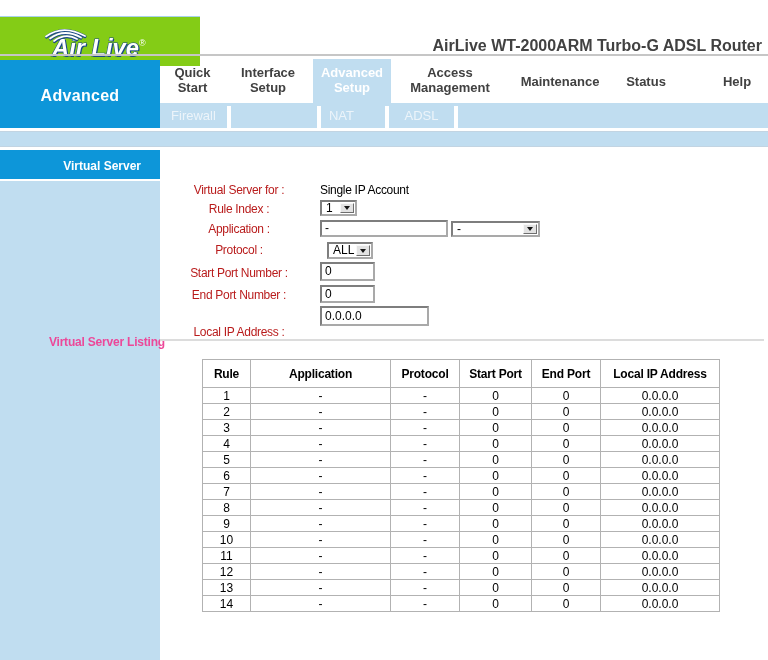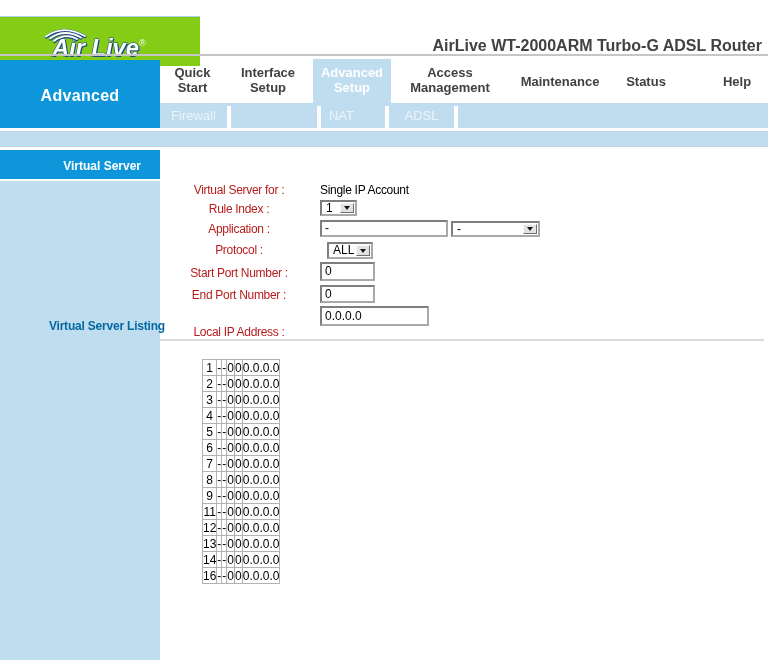--- a/index.html
+++ b/index.html
@@ -11,21 +11,21 @@
 #advbox { left:0; top:60px; width:160px; height:68px; background:#0d96d9; color:#fff; font-size:16px; font-weight:bold; text-align:center; line-height:71px; letter-spacing:0.3px; }
 .tab { top:60px; height:43px; font-size:13px; font-weight:bold; color:#414141; text-align:center; line-height:15px; padding-top:5px; }
 .tab1 { line-height:43px; padding-top:0; }
 #tabAS { background:#c0ddf0; color:#fff; }
 #subnav { left:160px; top:103px; width:608px; height:25px; background:#c0ddf0; }
 .sub { position:absolute; top:0; height:25px; line-height:26px; text-align:center; color:#ecf4fa; font-size:13px; }
 .sep { position:absolute; top:3px; width:4px; height:22px; background:#fff; }
 #band { left:0; top:131px; width:768px; height:16px; background:#c0ddf0; border-top:1px solid #c2d4e2; border-bottom:1px solid #c2d4e2; }
 #vsband { left:0; top:150px; width:160px; height:29px; background:#0d96d9; color:#fff; font-size:12px; font-weight:bold; text-align:right; line-height:33px; padding-right:19px; }
 #sidebar { left:0; top:181px; width:160px; height:479px; background:#c0ddf0; }
-#vslist { left:0; top:319px; width:165px; text-align:right; font-size:12px; letter-spacing:-0.2px; font-weight:bold; color:#0369a1; }
+#vslist { left:0; top:335px; width:165px; text-align:right; font-size:12px; letter-spacing:-0.2px; font-weight:bold; color:#ec4899; }
 .lbl { left:160px; width:158px; text-align:center; font-size:12px; letter-spacing:-0.3px; color:#b91c1c; }
 .val { font-size:12px; letter-spacing:-0.3px; color:#000; }
 .tbox { background:#fff; border-style:solid; border-width:2px; border-color:#7e7e7e #a9a9a9 #a9a9a9 #7e7e7e; font-size:12px; color:#000; padding-left:3px; }
 .sel { background:#fff; border-style:solid; border-width:2px; border-color:#7e7e7e #a9a9a9 #a9a9a9 #7e7e7e; font-size:12px; color:#000; padding-left:4px; }
 .btn { position:absolute; right:1px; top:1px; bottom:1px; width:14px; background:#e2e2e2; border-style:solid; border-width:1px; border-color:#f8f8f8 #6e6e6e #6e6e6e #f8f8f8; }
 .btn:after { content:""; position:absolute; left:50%; top:50%; margin-left:-3.5px; margin-top:-2px; border-left:3.5px solid transparent; border-right:3.5px solid transparent; border-top:4.5px solid #151515; }
 #vstable { border-collapse:collapse; left:202px; top:359px; }
 #vstable { border:1px solid #9f9f9f; } #vstable th, #vstable td { border:1px solid #b2b2b2; text-align:center; font-size:12px; color:#000; padding:0; }
 #vstable th { height:28px; font-weight:bold; letter-spacing:-0.2px; }
 #vstable td { height:16px; font-weight:normal; }
@@ -93,20 +93,28 @@
 <div class="abs lbl" style="top:288px;">End Port Number :</div>
 <div class="abs tbox" style="left:320px; top:285px; width:55px; height:18px; line-height:14px;">0</div>
 
 <div class="abs lbl" style="top:325px;">Local IP Address :</div>
 <div class="abs tbox" style="left:320px; top:306px; width:109px; height:20px; line-height:16px;">0.0.0.0</div>
 
 <div id="hr2" class="abs"></div>
 
 <table id="vstable" class="abs">
   <tbody>
+      <tr>
+    <th style="width:48px;">Rule</th>
+    <th style="width:140px;">Application</th>
+    <th style="width:69px;">Protocol</th>
+    <th style="width:72px;">Start Port</th>
+    <th style="width:69px;">End Port</th>
+    <th style="width:119px;">Local IP Address</th>
+  </tr>
   <tr>
         <td>1</td>
         <td>-</td>
         <td>-</td>
         <td>0</td>
         <td>0</td>
         <td>0.0.0.0</td>
       </tr>
   <tr>
         <td>2</td>
@@ -166,20 +174,28 @@
       </tr>
   <tr>
         <td>9</td>
         <td>-</td>
         <td>-</td>
         <td>0</td>
         <td>0</td>
         <td>0.0.0.0</td>
       </tr>
   <tr>
+        <td>10</td>
+        <td>-</td>
+        <td>-</td>
+        <td>0</td>
+        <td>0</td>
+        <td>0.0.0.0</td>
+      </tr>
+  <tr>
         <td>11</td>
         <td>-</td>
         <td>-</td>
         <td>0</td>
         <td>0</td>
         <td>0.0.0.0</td>
       </tr>
   <tr>
         <td>12</td>
         <td>-</td>
@@ -191,28 +207,20 @@
   <tr>
         <td>13</td>
         <td>-</td>
         <td>-</td>
         <td>0</td>
         <td>0</td>
         <td>0.0.0.0</td>
       </tr>
   <tr>
         <td>14</td>
-        <td>-</td>
-        <td>-</td>
-        <td>0</td>
-        <td>0</td>
-        <td>0.0.0.0</td>
-      </tr>
-  <tr>
-        <td>16</td>
         <td>-</td>
         <td>-</td>
         <td>0</td>
         <td>0</td>
         <td>0.0.0.0</td>
       </tr>
 </tbody>
   </table>
 
 </body></html>

